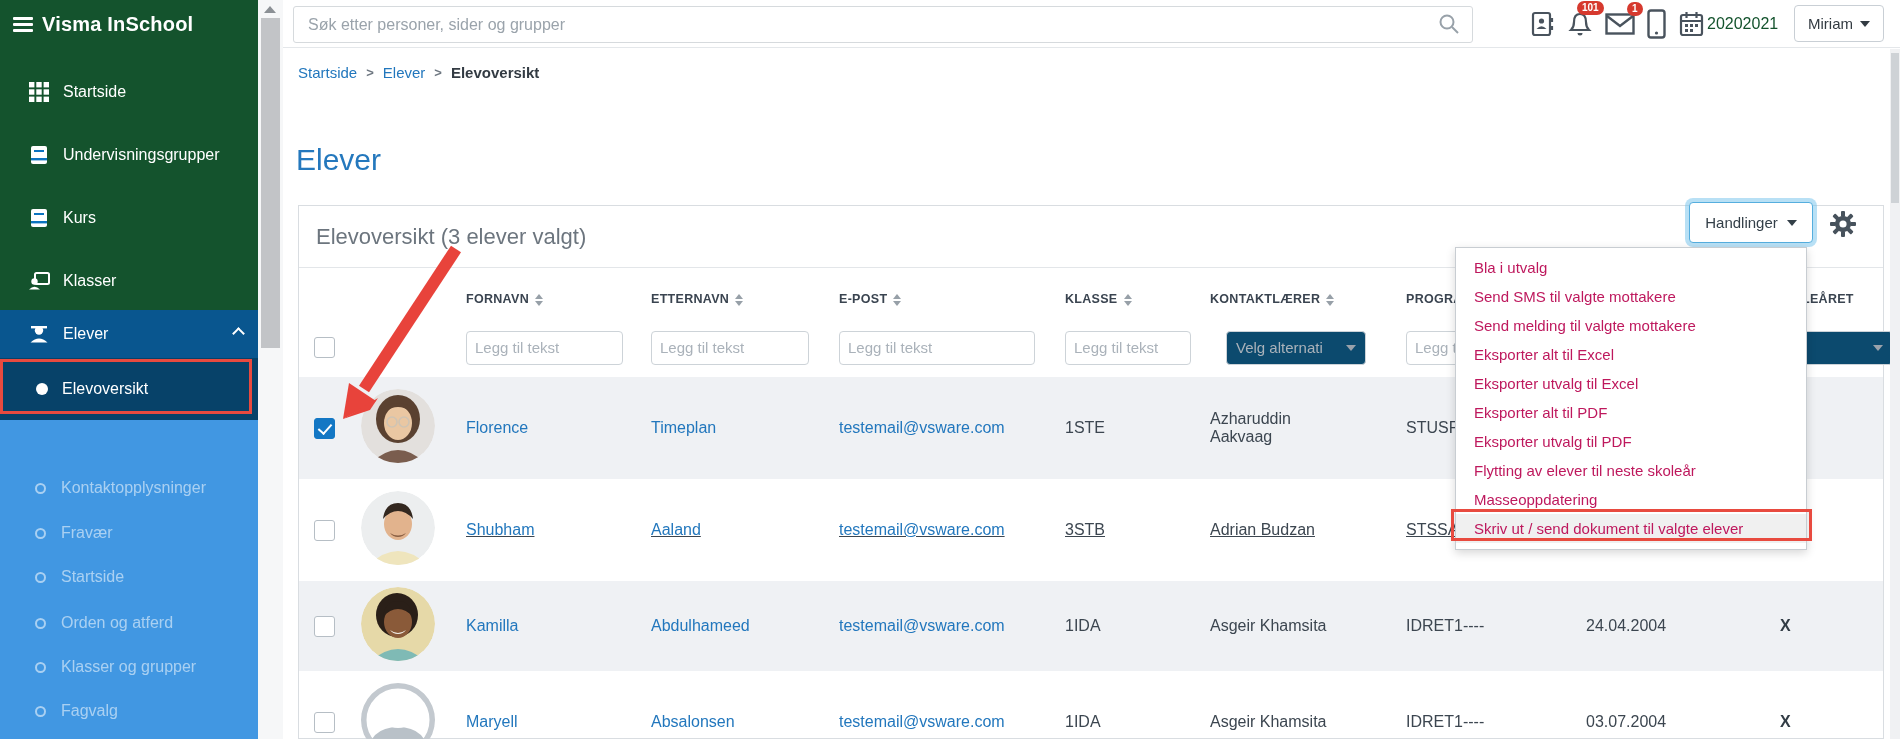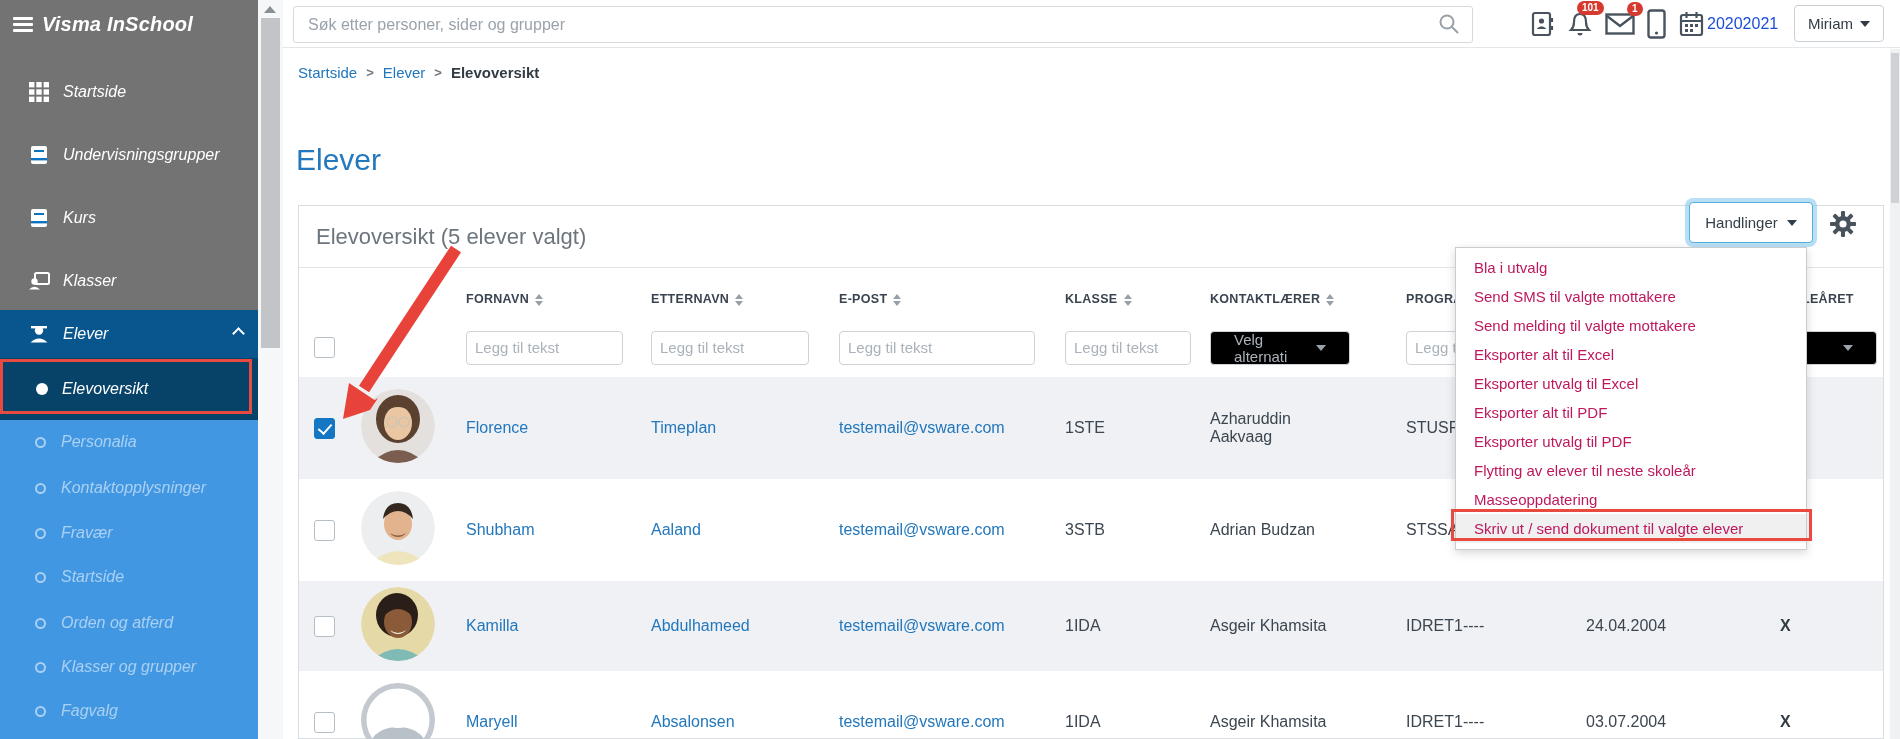--- a/index.html
+++ b/index.html
@@ -1,20 +1,20 @@
 <!DOCTYPE html>
 <html><head>
 <meta charset="utf-8">
 <style>
   * { margin:0; padding:0; box-sizing:border-box; }
   html,body { width:1900px; height:739px; overflow:hidden; background:#fff;
               font-family:"Liberation Sans", sans-serif; color:#3c4650; }
 
   
-  #sidebar { position:absolute; left:0; top:0; width:258px; height:739px; background:#737373; z-index:10;font-style:italic; }
+  #sidebar { position:absolute; left:0; top:0; width:258px; height:739px; background:#14532d; z-index:10; }
   #logo-row { position:absolute; left:0; top:0; width:258px; height:48px; display:flex; align-items:center; }
   #hamburger { width:20px; margin-left:13px; cursor:pointer; }
   #hamburger i { display:block; height:3px; background:#fff; margin:3px 0; border-radius:1px; }
   #logo-text { color:#fff; font-size:20px; font-weight:700; margin-left:9px; letter-spacing:.2px; }
   .nav-item { position:absolute; left:0; width:258px; height:34px; display:flex; align-items:center; cursor:pointer; }
   .nav-item .nicon { width:22px; height:22px; margin-left:28px; flex:0 0 22px; }
   .nav-item .nlabel { color:#fff; font-size:16px; margin-left:13px; white-space:nowrap; }
   #nav-elever { top:310px; height:48px; background:#09568f; }
   #nav-elevoversikt { top:358px; height:62px; background:#074269; }
   .bullet { width:12px; height:12px; border-radius:50%; background:#fff; margin-left:36px; flex:0 0 12px; }
@@ -35,21 +35,21 @@
 
   
   #topbar { position:absolute; left:283px; top:0; width:1617px; height:48px; background:#fff; border-bottom:1px solid #e4e7ea; z-index:5; }
   #search-box { position:absolute; left:10px; top:6px; width:1180px; height:37px; border:1px solid #d6dadd; border-radius:3px;
       font-size:16px; color:#3c4650; padding:0 40px 0 14px; outline:none; background:#fff; }
   #search-box::placeholder { color:#9aa3ab; }
   #search-mag { position:absolute; left:1155px; top:13px; }
   .tb-icon { position:absolute; top:11px; cursor:pointer; }
   .badge { position:absolute; background:#d6392e; color:#fff; font-size:10px; font-weight:700; border-radius:9px;
            padding:2px 5px; line-height:1; z-index:6; cursor:pointer; }
-  #year-label { position:absolute; left:1424px; top:15px; font-size:16px; color:#1d4ed8; }
+  #year-label { position:absolute; left:1424px; top:15px; font-size:16px; color:#14532d; }
   #user-btn { position:absolute; left:1511px; top:5px; width:90px; height:37px; border:1px solid #c9cfd5; border-radius:4px;
       background:#fff; display:flex; align-items:center; justify-content:center; font-size:15px; color:#333b42; cursor:pointer; gap:7px; }
   .caret-dn { width:0; height:0; border-left:5px solid transparent; border-right:5px solid transparent; border-top:6px solid #333b42; }
 
   
   #right-scroll { position:absolute; left:1890px; top:49px; width:10px; height:690px; background:#f0f1f3; z-index:4; }
   #right-scroll .thumb { position:absolute; left:1px; top:4px; width:8px; height:150px; background:#ced2d6; }
 
   
   #breadcrumb { position:absolute; left:298px; top:64px; font-size:15px; display:flex; gap:9px; align-items:center; z-index:3; }
@@ -74,26 +74,26 @@
   col.c-kl{width:145px} col.c-ko{width:196px} col.c-pr{width:160px} col.c-da{width:208px} col.c-sk{width:123px}
   thead tr.labels th { height:50px; vertical-align:middle; text-align:left; padding:12px 6px 0 14px;
       font-size:12.5px; letter-spacing:.3px; color:#3a4450; font-weight:700; white-space:nowrap; cursor:pointer; }
   thead tr.filters td { height:59px; vertical-align:middle; padding-left:14px; }
   .sort { display:inline-block; vertical-align:middle; margin-left:6px; }
   .sort i { display:block; width:0; height:0; border-left:4px solid transparent; border-right:4px solid transparent; }
   .sort .up { border-bottom:5px solid #97a0a8; margin-bottom:2px; }
   .sort .dn { border-top:5px solid #97a0a8; }
   .flt { height:34px; border:1px solid #cdd3d8; border-radius:4px; font-size:15px; color:#3c4650; padding:0 8px; outline:none; background:#fff; }
   .flt::placeholder { color:#aab2ba; }
-  .flt-select { height:34px; border:1px solid #cdd3d8; border-radius:4px; background:#000000; display:flex; align-items:center;
-      justify-content:space-between; padding:0 23px; font-size:15px; color:#aab2ba; cursor:pointer; }
+  .flt-select { height:34px; border:1px solid #cdd3d8; border-radius:4px; background:#0c4a6e; display:flex; align-items:center;
+      justify-content:space-between; padding:0 9px; font-size:15px; color:#aab2ba; cursor:pointer;margin-left:16px; }
   .flt-select .caret-dn { border-top-color:#9aa2ab; }
   tbody td { vertical-align:middle; padding-left:14px; font-size:16px; color:#3c4650; }
   tr.r1 td, tr.r3 td { background:#eff1f4; }
-  tr.r1 td { height:102px; } tr.r2 td { height:102px; } tr.r3 td { height:90px; } tr.r4 td { height:102px; }
+  tr.r1 td { height:102px; } tr.r2 td { height:102px;text-decoration:underline; } tr.r3 td { height:90px; } tr.r4 td { height:102px; }
   .cell-cb { padding-left:15px !important; }
   .link { color:#2277bd; cursor:pointer; }
   .teacher { padding-right:38px !important; }
   .cell-date { padding-left:34px !important; }
   .xmark { font-weight:700; font-size:16px; color:#323c45; cursor:pointer; margin-left:6px; }
   .checkbox { width:21px; height:21px; border:1px solid #b6bec5; border-radius:3px; background:#fff; cursor:pointer; position:relative; }
   .checkbox.checked { background:#1377c4; border-color:#1377c4; }
   .checkbox.checked::after { content:""; position:absolute; left:6px; top:2px; width:6px; height:11px;
       border:solid #fff; border-width:0 2.5px 2.5px 0; transform:rotate(42deg); }
   .avatar { width:74px; height:74px; }
@@ -174,24 +174,20 @@
     <span class="nlabel">Elever</span>
     <span class="chev-up"></span>
   </div>
 
   <div class="nav-item" id="nav-elevoversikt">
     <span class="bullet"></span>
     <span class="nlabel">Elevoversikt</span>
   </div>
 
   <div id="submenu-bg">
-    <div class="sub-item" style="top:7px">
-      <span class="ring"></span>
-      <span class="nlabel">Personalia</span>
-      </div>
     <div class="sub-item" style="top:53px">
       <span class="ring"></span>
       <span class="nlabel">Kontaktopplysninger</span>
       </div>
     <div class="sub-item" style="top:98px">
       <span class="ring"></span>
       <span class="nlabel">Fravær</span>
       </div>
     <div class="sub-item" style="top:142px">
       <span class="ring"></span>
@@ -279,21 +275,21 @@
   <span class="bc-sep">&gt;</span>
   <span class="bc-link">Elever</span>
   <span class="bc-sep">&gt;</span>
   <span class="bc-current">Elevoversikt</span>
 </div>
 
 <h1 id="page-title">Elever</h1>
 
 <div id="panel">
   <div id="panel-header">
-    <div id="panel-title">Elevoversikt (5 elever valgt)</div>
+    <div id="panel-title">Elevoversikt (3 elever valgt)</div>
     <div id="actions-btn">
       <span>Handlinger</span>
       <span class="caret-dn"></span>
     </div>
     <svg id="gear-btn" viewBox="0 0 28 28">
       <g fill="#47525c">
         <rect x="12" y="1" width="4" height="6" rx="1"></rect>
           <rect x="12" y="21" width="4" height="6" rx="1"></rect>
         <rect x="1" y="12" width="6" height="4" rx="1"></rect>
           <rect x="21" y="12" width="6" height="4" rx="1"></rect>

